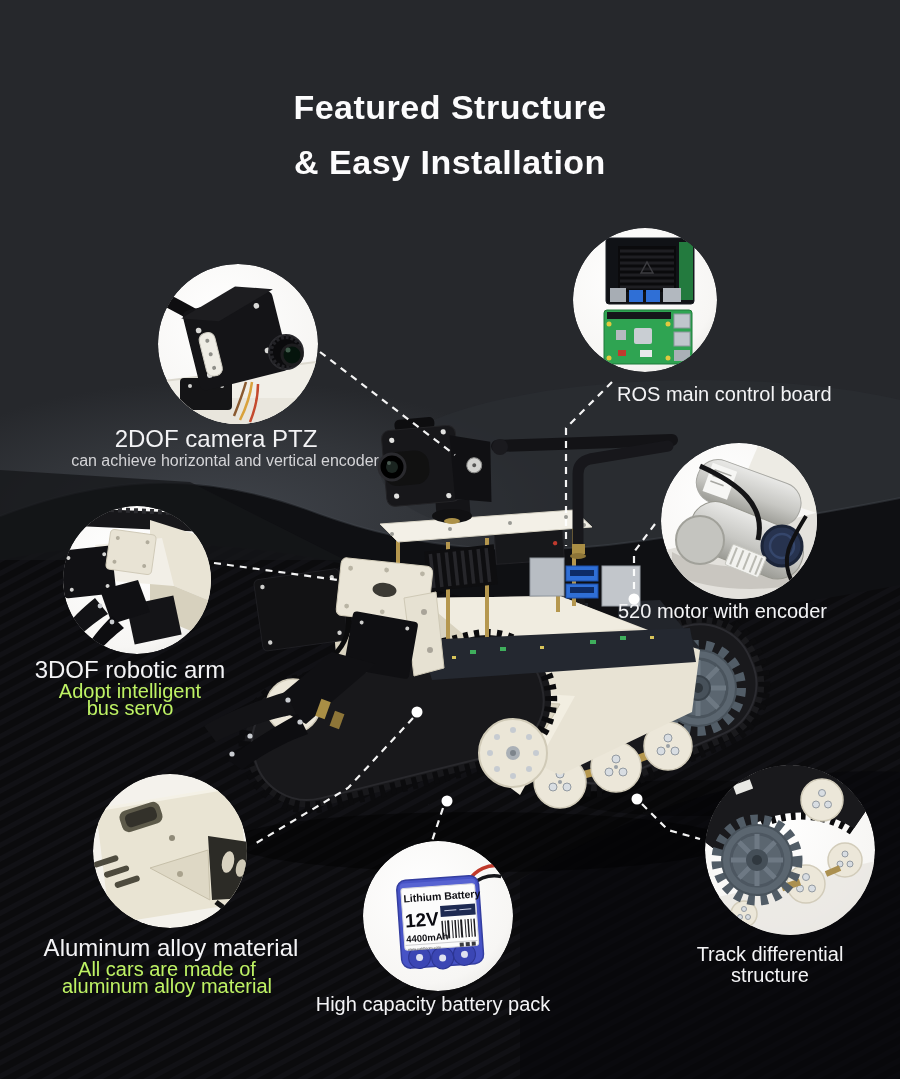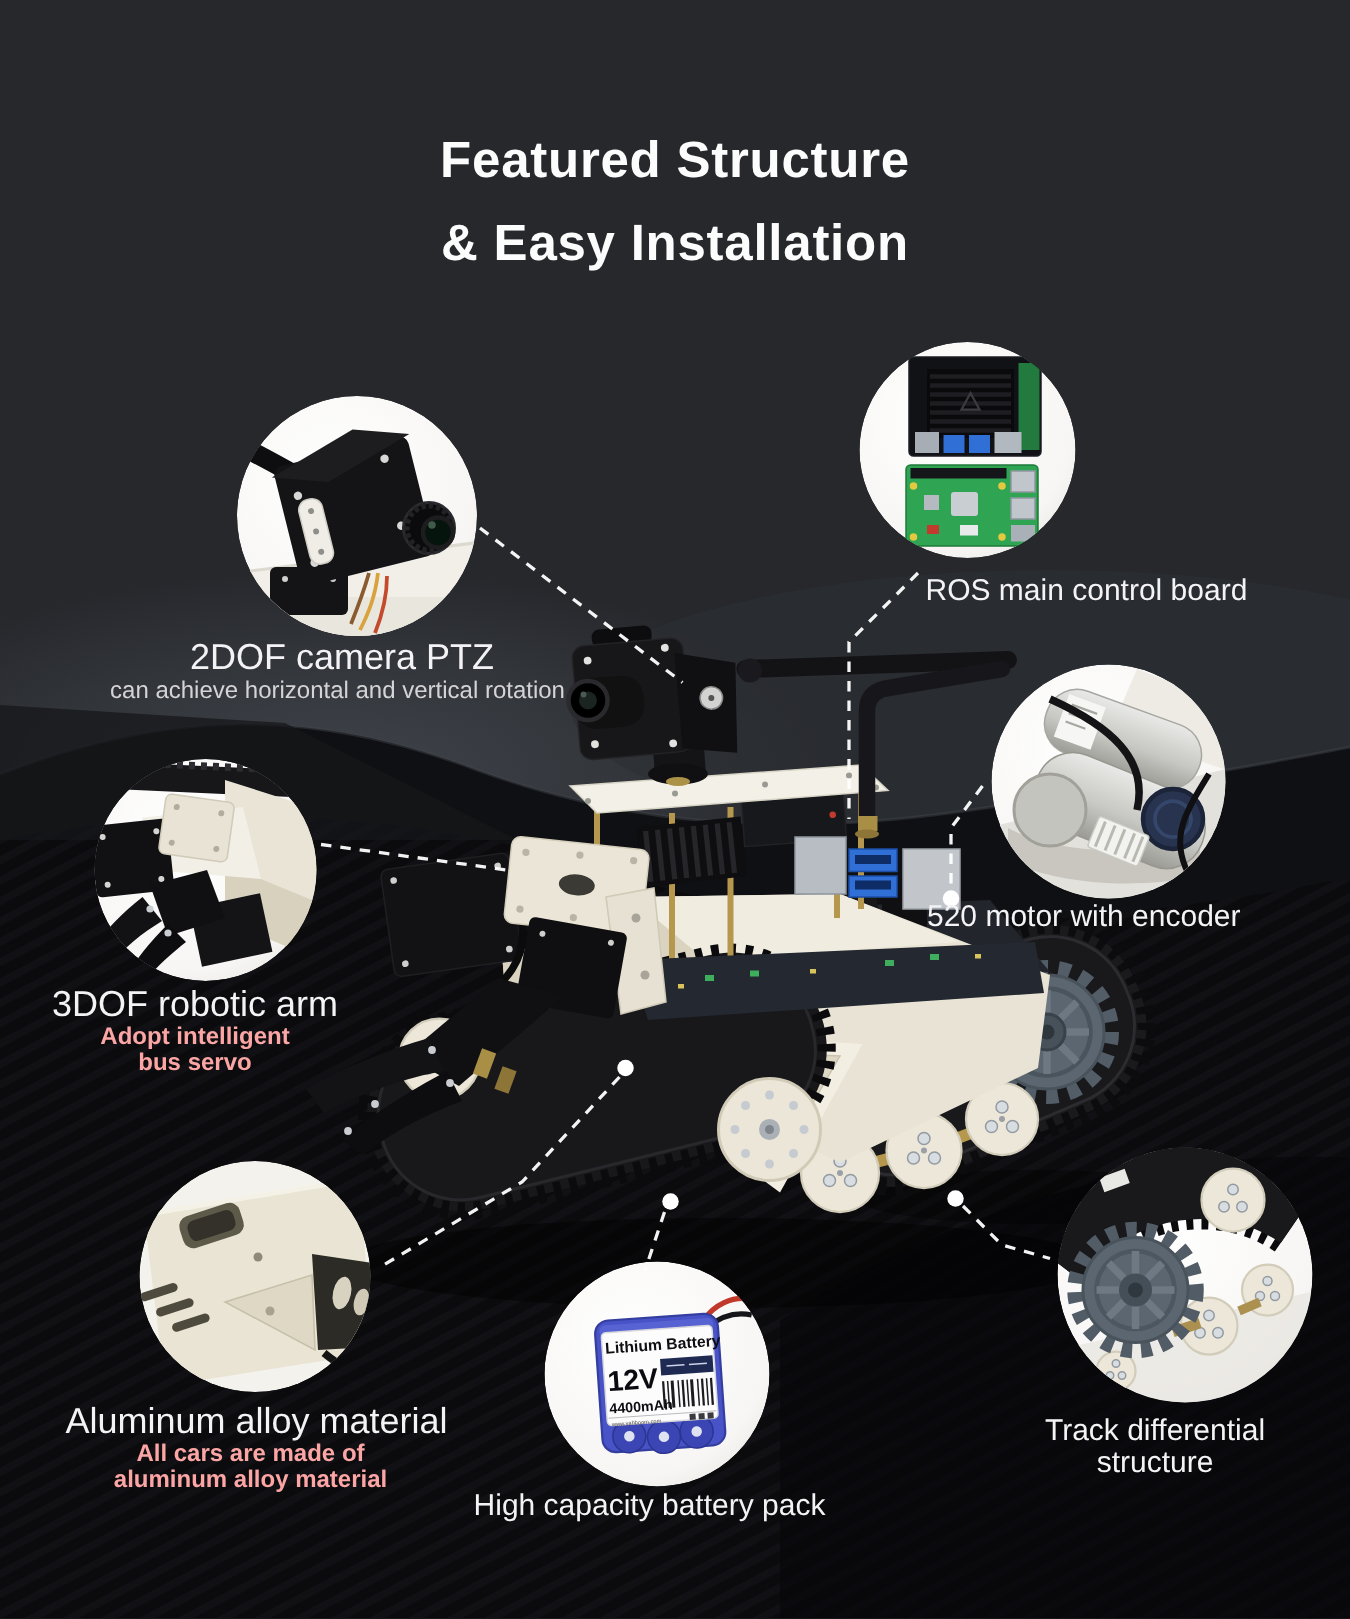--- a/index.html
+++ b/index.html
@@ -6,21 +6,21 @@
   .stage{position:relative;width:900px;height:1079px;overflow:hidden;background:#26282c;
          font-family:"Liberation Sans","DejaVu Sans",sans-serif;}
   .scene{position:absolute;left:0;top:0;}
   .txt{position:absolute;z-index:5;color:#f2f2f4;white-space:nowrap;}
   .center{transform:translateX(-50%);text-align:center;}
   .title{top:80px;left:0;right:0;text-align:center;font-size:34px;line-height:55px;
          font-weight:600;color:#fcfcfd;letter-spacing:.5px;white-space:normal;}
   .label{font-size:24px;font-weight:400;color:#f3f3f5;}
   .label-sm{font-size:20px;font-weight:400;color:#f3f3f5;}
   .sub{font-size:16px;font-weight:300;color:#d4d4d7;}
-  .sub2{font-size:16px;font-weight:700;color:#fca5a5;line-height:17px;}
+  .sub2{font-size:20px;font-weight:400;color:#bef264;line-height:17px;}
   .lh21{line-height:21px;margin-top:10px;}
   .lh20{line-height:21px;}
 </style>
 </head>
 <body>
 
 <div class="stage">
 
 <svg class="scene" width="900" height="1079" viewBox="0 0 900 1079">
   <defs>
@@ -597,22 +597,22 @@
     <circle cx="447" cy="801" r="5.5"></circle>
     <circle cx="637" cy="799" r="5.5"></circle>
   </g>
 </svg>
 
   <div class="txt title">
     <div>Featured Structure</div>
     <div>&amp; Easy Installation</div>
   </div>
 
-  <div class="txt label center" style="left:228px;top:425px;text-align:right;">2DOF camera PTZ</div>
-  <div class="txt sub center" style="left:225px;top:452px;">can achieve horizontal and vertical rotation</div>
+  <div class="txt label center" style="left:216px;top:425px;text-align:right;">2DOF camera PTZ</div>
+  <div class="txt sub center" style="left:225px;top:452px;">can achieve horizontal and vertical encoder</div>
 
   <div class="txt label-sm lh20" style="left:617px;top:384px;">
     <div>ROS main control board</div>
   </div>
 
   <div class="txt label-sm" style="left:618px;top:600px;">520 motor with encoder</div>
 
   <div class="txt label center" style="left:130px;top:656px;">3DOF robotic arm</div>
   <div class="txt sub2 center" style="left:130px;top:683px;">
     <div>Adopt intelligent</div>

